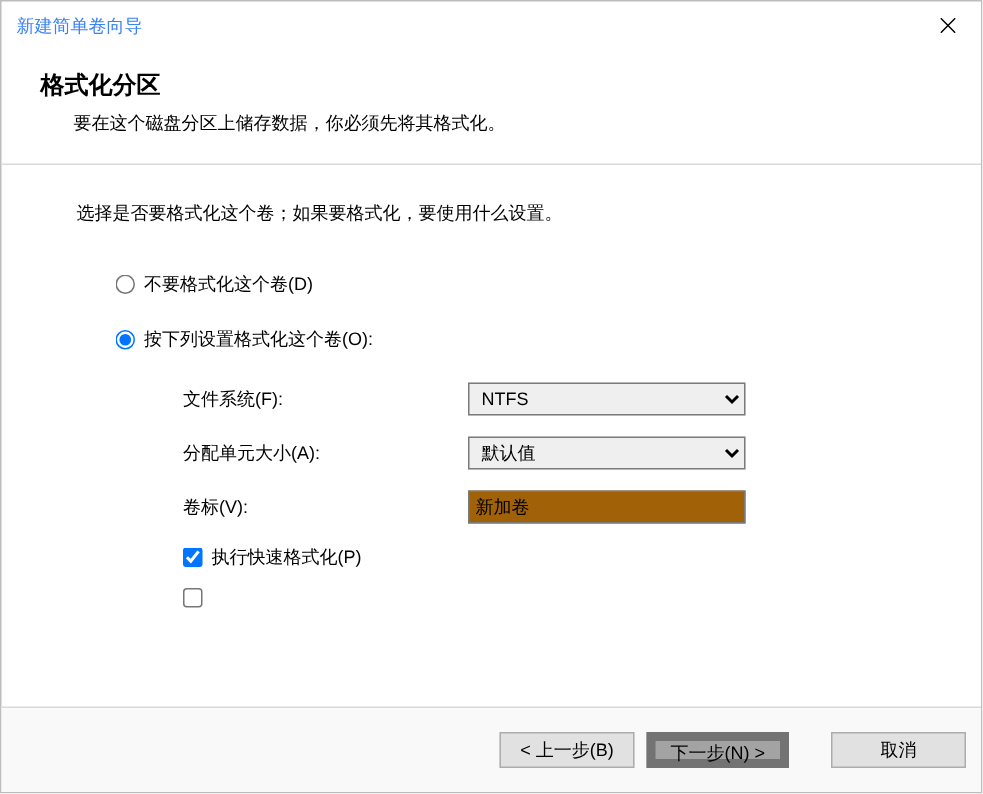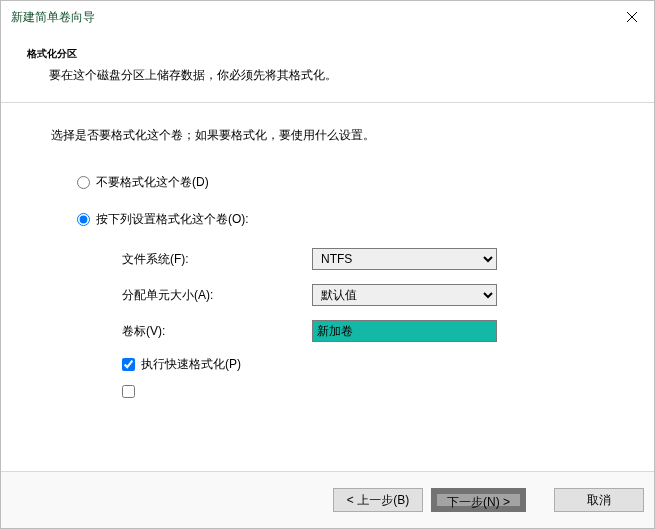--- a/index.html
+++ b/index.html
@@ -19,39 +19,39 @@
     background: #fff;
     display: flex;
     flex-direction: column;
   }
   .titlebar {
     height: 32px;
     display: flex;
     align-items: center;
     padding-left: 10px;
     font-size: 12px;
-    color: #14532d;
+    color: #3b82f6;
   }
   .titlebar .spacer { flex: 1; }
   .close-btn {
     width: 44px;
     height: 32px;
     display: flex;
     align-items: center;
     justify-content: center;
     font-size: 14px;
     cursor: default;
   }
   .close-btn svg { width: 10px; height: 10px; }
   .header {
     padding: 14px 26px 10px 26px;
   }
   .header-title {
     font-weight: bold;
-    font-size: 10px;
+    font-size: 16px;
   }
   .header-sub {
     padding: 6px 0 0 22px;
     font-size: 12px;
   }
   .sep {
     height: 1px;
     background: #d9d9d9;
     margin: 8px 0 0 0;
   }
@@ -94,21 +94,21 @@
   }
   .field-input select,
   .field-input input[type=text] {
     width: 100%;
     height: 22px;
     box-sizing: border-box;
     font-family: inherit;
     font-size: 12px;
     border: 1px solid #7a7a7a;
     padding: 1px 4px;
-    background: #14b8a6;
+    background: #a16207;
   }
   .field-input select {
     background: #efefef;
   }
   .check-row {
     display: flex;
     align-items: center;
     margin-bottom: 12px;
     margin-top: 4px;
     font-size: 12px;

